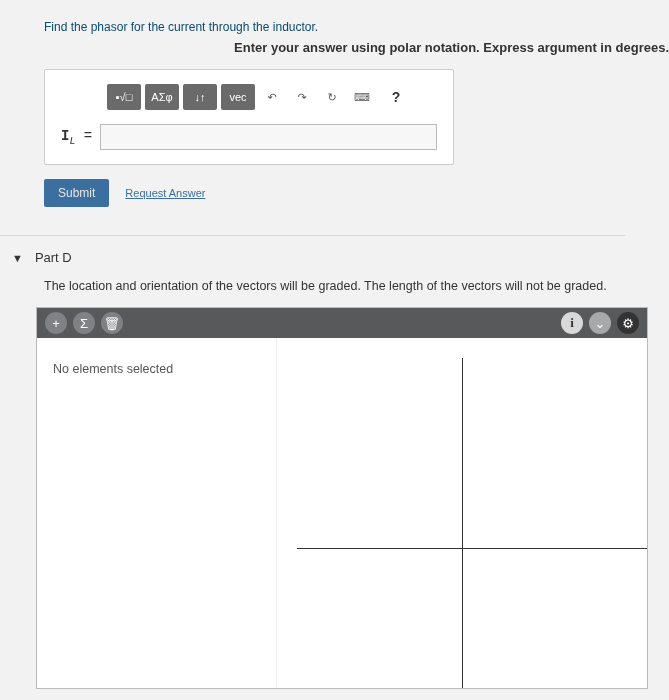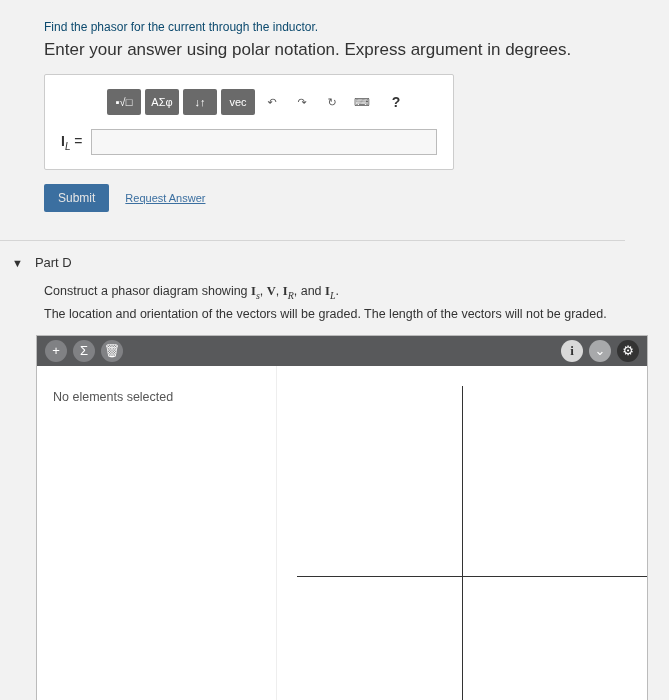--- a/index.html
+++ b/index.html
@@ -5,21 +5,21 @@
     * { box-sizing: border-box; margin: 0; padding: 0; }
     body {
       font-family: Arial, Helvetica, sans-serif;
       background: #f2f2f2;
       width: 669px;
       color: #333;
       font-size: 13px;
     }
     .content { padding: 20px 0 0 44px; }
     .instruction1 { font-size: 12px; color: #0c4a6e; margin-bottom: 6px; }
-    .instruction2 { font-size: 17px; color: #333; margin-bottom: 14px; font-weight: 400; }
+    .instruction2 { font-size: 13px; color: #333; margin-bottom: 14px; font-weight: 700; text-align: right; }
     .answer-box {
       border: 1px solid #ccc;
       background: #fff;
       padding: 14px 16px 14px 16px;
       width: 410px;
       border-radius: 2px;
       margin-bottom: 14px;
     }
     .toolbar {
       display: flex;
@@ -48,21 +48,21 @@
       width: 26px;
       min-width: 26px;
     }
     .tool-btn.help {
       background: transparent;
       color: #333;
       font-weight: bold;
       font-size: 14px;
     }
     .equation-row { display: flex; align-items: center; gap: 8px; }
-    .eq-label { font-family: Liberation Sans, sans-serif; font-size: 14px; }
+    .eq-label { font-family: Liberation Mono, monospace; font-size: 14px; }
     .eq-label sub { font-style: italic; font-size: 10px; }
     .answer-input {
       flex: 1;
       height: 26px;
       border: 1px solid #bbb;
       background: #f7f7f7;
       padding: 0 6px;
       font-size: 13px;
     }
     .submit-row { display: flex; align-items: center; gap: 16px; margin-bottom: 28px; }
@@ -191,23 +191,20 @@
 </div>
 
 <hr class="divider">
 
 <div class="content" style="padding-top:0;">
   <div class="part-header">
     <span class="caret">▼</span>
     <span class="part-title">Part D</span>
   </div>
 
-  <div class="part-instruction1">
-    <span>Construct a phasor diagram showing </span><span class="serif"><span>I</span><sub>s</sub></span>, <span class="serif">V</span>, <span class="serif"><span>I</span><sub>R</sub></span>, and <span class="serif"><span>I</span><sub>L</sub></span>.
-  </div>
   <div class="part-instruction2">The location and orientation of the vectors will be graded. The length of the vectors will not be graded.</div>
 
   <div class="diagram-box">
     <div class="diagram-toolbar">
       <span class="dtool">+</span>
       <span class="dtool">Σ</span>
       <span class="dtool">🗑</span>
       <span class="dtool info dtool-right">i</span>
       <span class="dtool chev">⌄</span>
       <span class="dtool gear">⚙</span>

